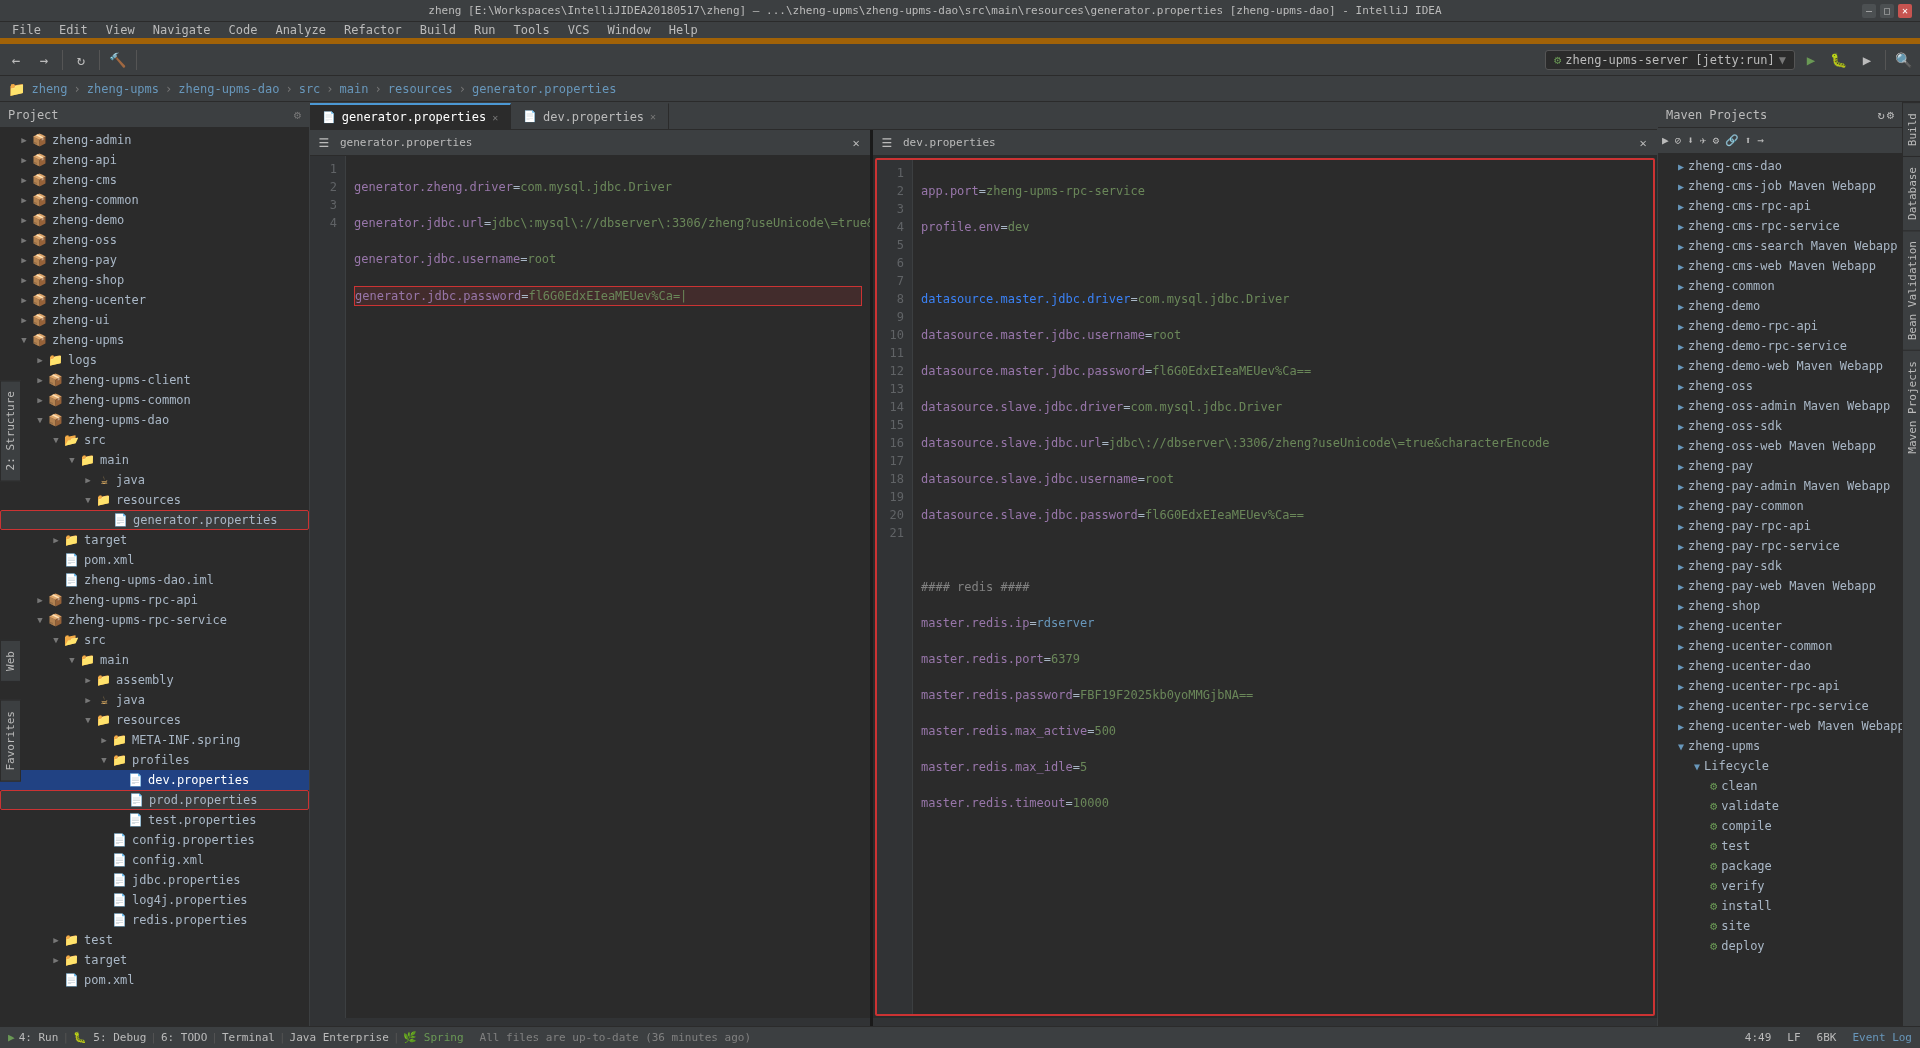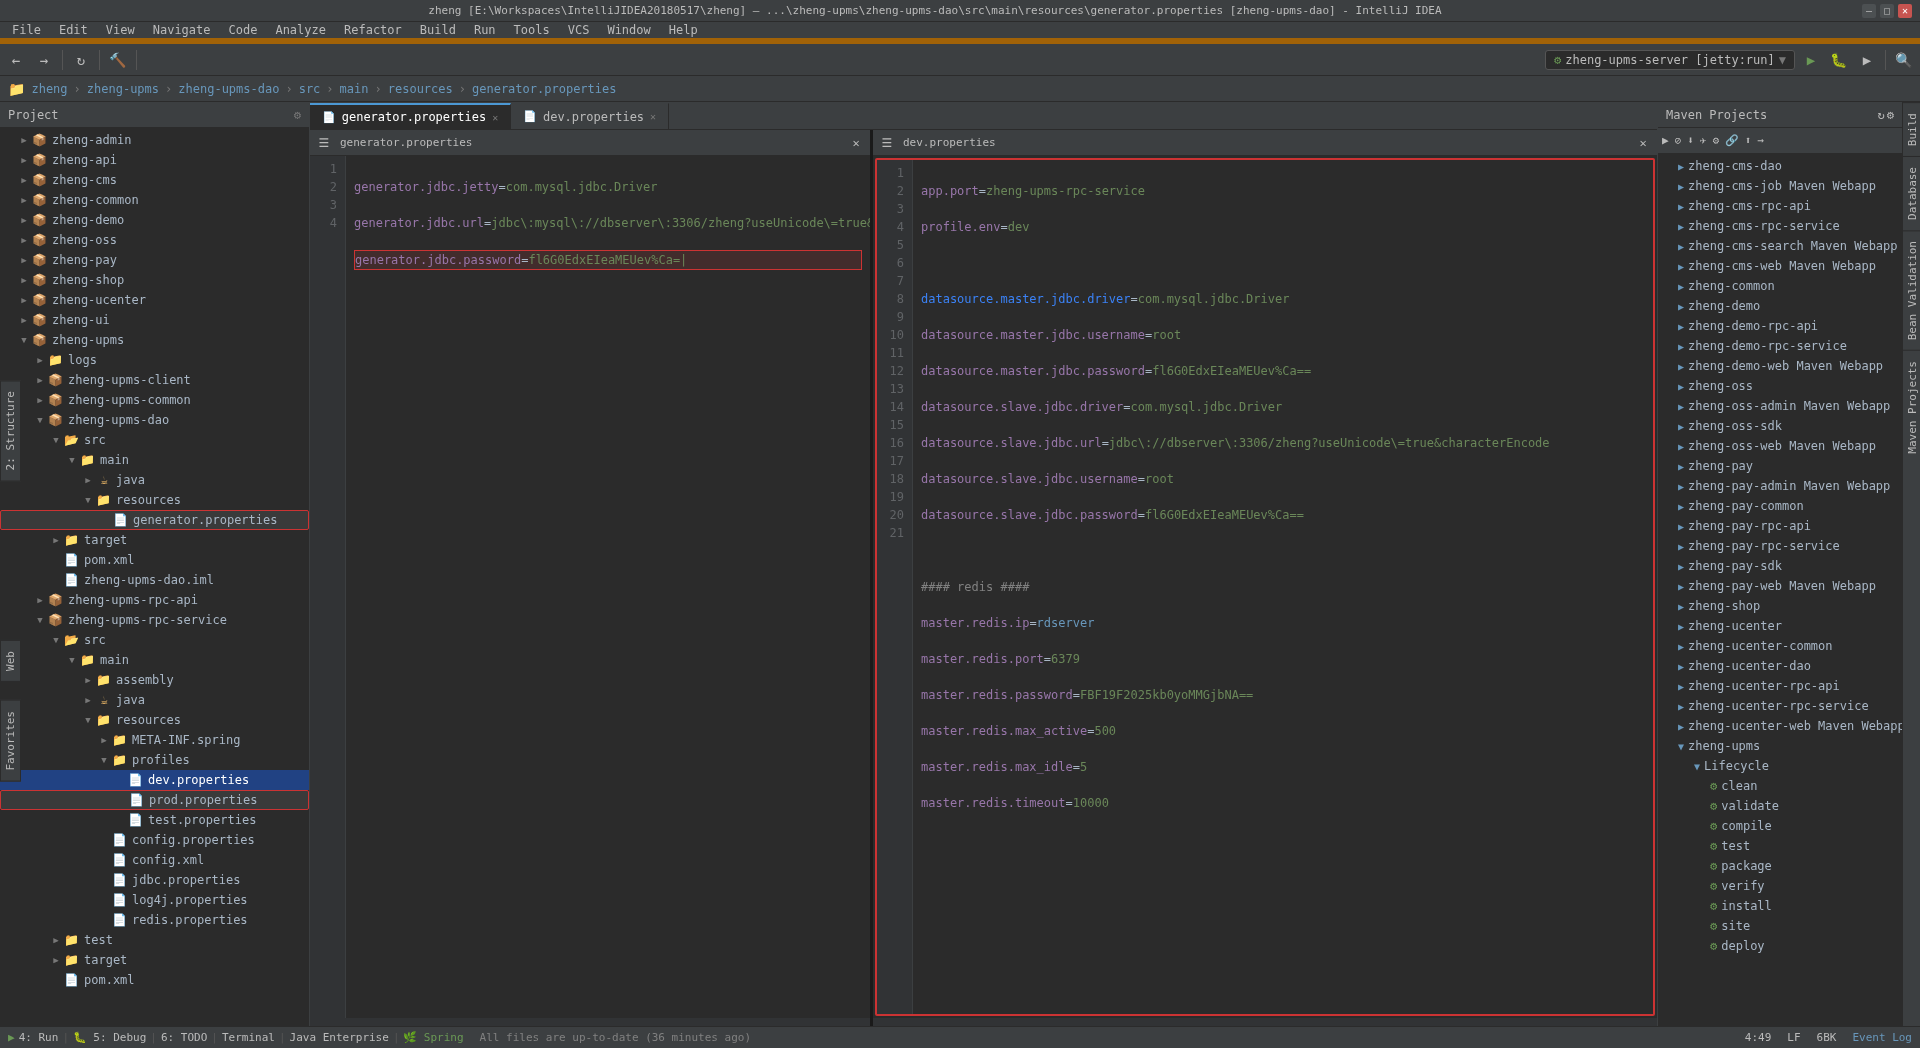--- a/index.html
+++ b/index.html
@@ -860,22 +860,23 @@
           <span class="pane-toolbar-btn">✕</span>
         </div>
         <div class="code-editor" style="flex:1;">
           <div class="line-numbers">
             <div>1</div>
             <div>2</div>
             <div>3</div>
             <div>4</div>
           </div>
           <div class="code-content">
-<div class="code-line"><span style="color:#9876aa;">generator.jdbc.jetty</span>=<span style="color:#6a8759;">com.mysql.jdbc.Driver</span></div>
+<div class="code-line"><span style="color:#9876aa;">generator.zheng.driver</span>=<span style="color:#6a8759;">com.mysql.jdbc.Driver</span></div>
 <div class="code-line"><span style="color:#9876aa;">generator.jdbc.url</span>=<span style="color:#6a8759;">jdbc\:mysql\://dbserver\:3306/zheng?useUnicode\=true&amp;characterEncoding=</span></div>
+<div class="code-line"><span style="color:#9876aa;">generator.jdbc.username</span>=<span style="color:#6a8759;">root</span></div>
 <div class="code-line" style="background:rgba(204,51,51,0.15);border:1px solid #cc3333;display:block;"><span style="color:#9876aa;">generator.jdbc.password</span>=<span style="color:#6a8759;">fl6G0EdxEIeaMEUev%Ca=|</span></div>
           </div>
         </div>
         <div class="scrollbar-horizontal"></div>
       </div>
 
       <div class="code-pane code-pane-right" style="display:flex;flex-direction:column;flex:1.4;">
         <div class="pane-toolbar">
           <span class="pane-toolbar-btn">☰</span>
           <span style="flex:1;font-size:11px;color:#bbbbbb;margin-left:4px;">dev.properties</span>

